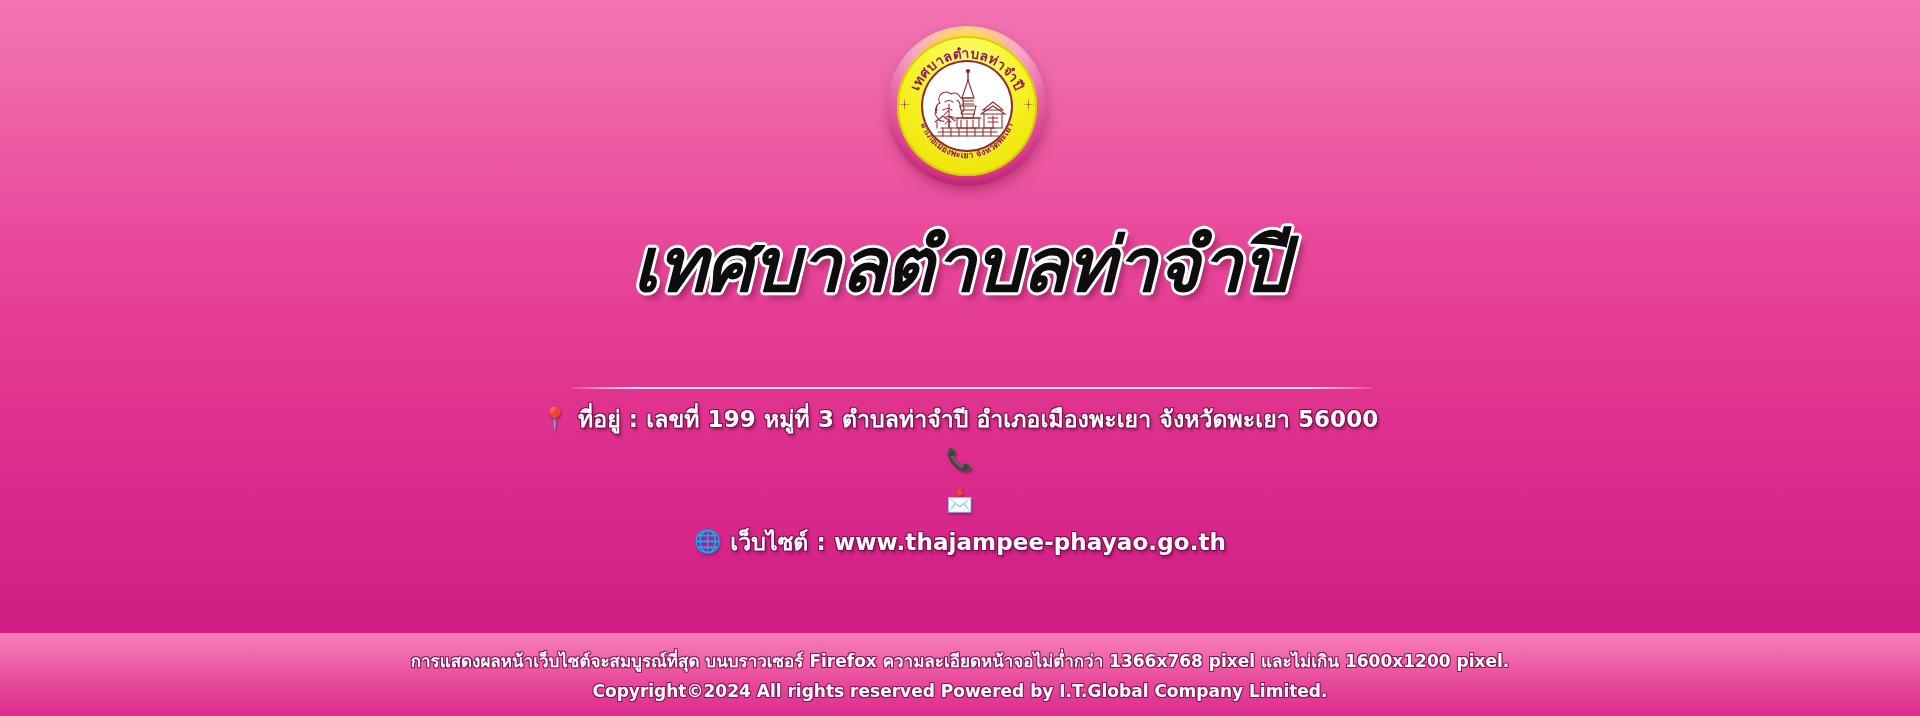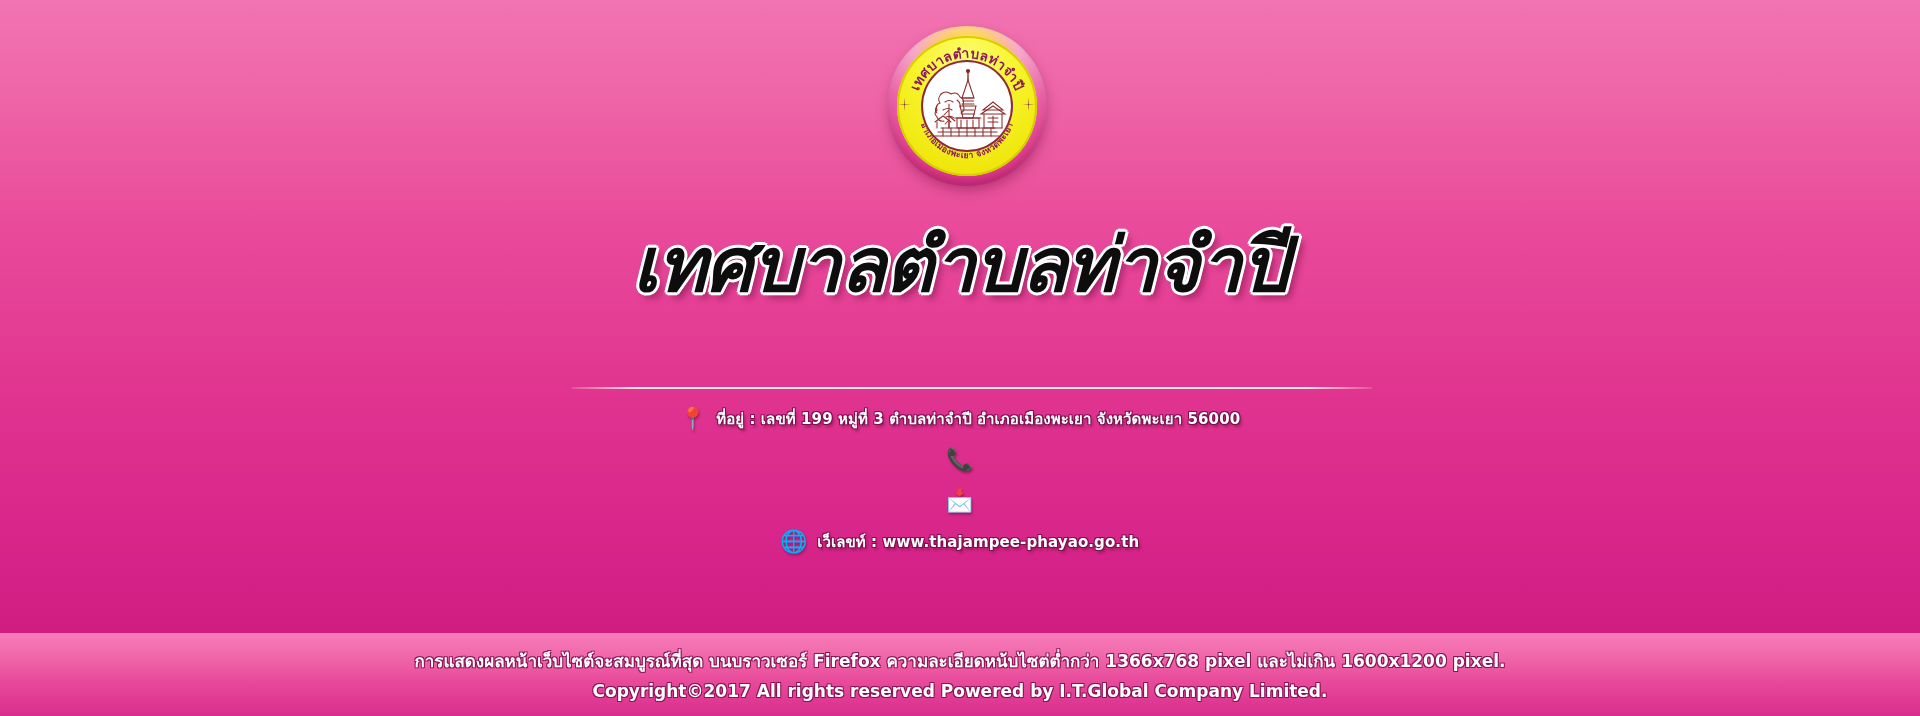--- a/index.html
+++ b/index.html
@@ -141,21 +141,21 @@
     white-space:nowrap;
   }
   .contact-icon {
     font-size:22px;
     line-height:1;
     display:inline-block;
     filter:drop-shadow(1px 2px 1px rgba(100,10,55,0.5));
   }
   .contact-text {
     font-family:"DejaVu Sans", sans-serif;
-    font-size:15px;
+    font-size:23px;
     font-weight:bold;
     color:#ffffff;
     letter-spacing:0.1px;
     text-shadow:
       -1px -1px 0 #7c0f4e, 1px -1px 0 #7c0f4e,
       -1px  1px 0 #7c0f4e, 1px  1px 0 #7c0f4e,
        2px  3px 3px rgba(90,5,50,0.5);
   }
 
   
@@ -260,23 +260,23 @@
     <div class="contact-row">
       <span class="contact-icon">📞</span>
     </div>
 
     <div class="contact-row">
       <span class="contact-icon">📩</span>
     </div>
 
     <div class="contact-row">
       <span class="contact-icon">🌐</span>
-      <span class="contact-text">เว็เลขท์ : www.thajampee-phayao.go.th</span>
+      <span class="contact-text">เว็บไซต์ : www.thajampee-phayao.go.th</span>
     </div>
 
   </div>
 
   <div id="footer">
-    <div class="footer-line">การแสดงผลหน้าเว็บไซต์จะสมบูรณ์ที่สุด บนบราวเซอร์ Firefox ความละเอียดหน้บไซต่ต่ำกว่า 1366x768 pixel และไม่เกิน 1600x1200 pixel.</div>
-    <div class="footer-line">Copyright©2017 All rights reserved Powered by I.T.Global Company Limited.</div>
+    <div class="footer-line">การแสดงผลหน้าเว็บไซต์จะสมบูรณ์ที่สุด บนบราวเซอร์ Firefox ความละเอียดหน้าจอไม่ต่ำกว่า 1366x768 pixel และไม่เกิน 1600x1200 pixel.</div>
+    <div class="footer-line">Copyright©2024 All rights reserved Powered by I.T.Global Company Limited.</div>
   </div>
 
 </div>
 
 </body></html>

